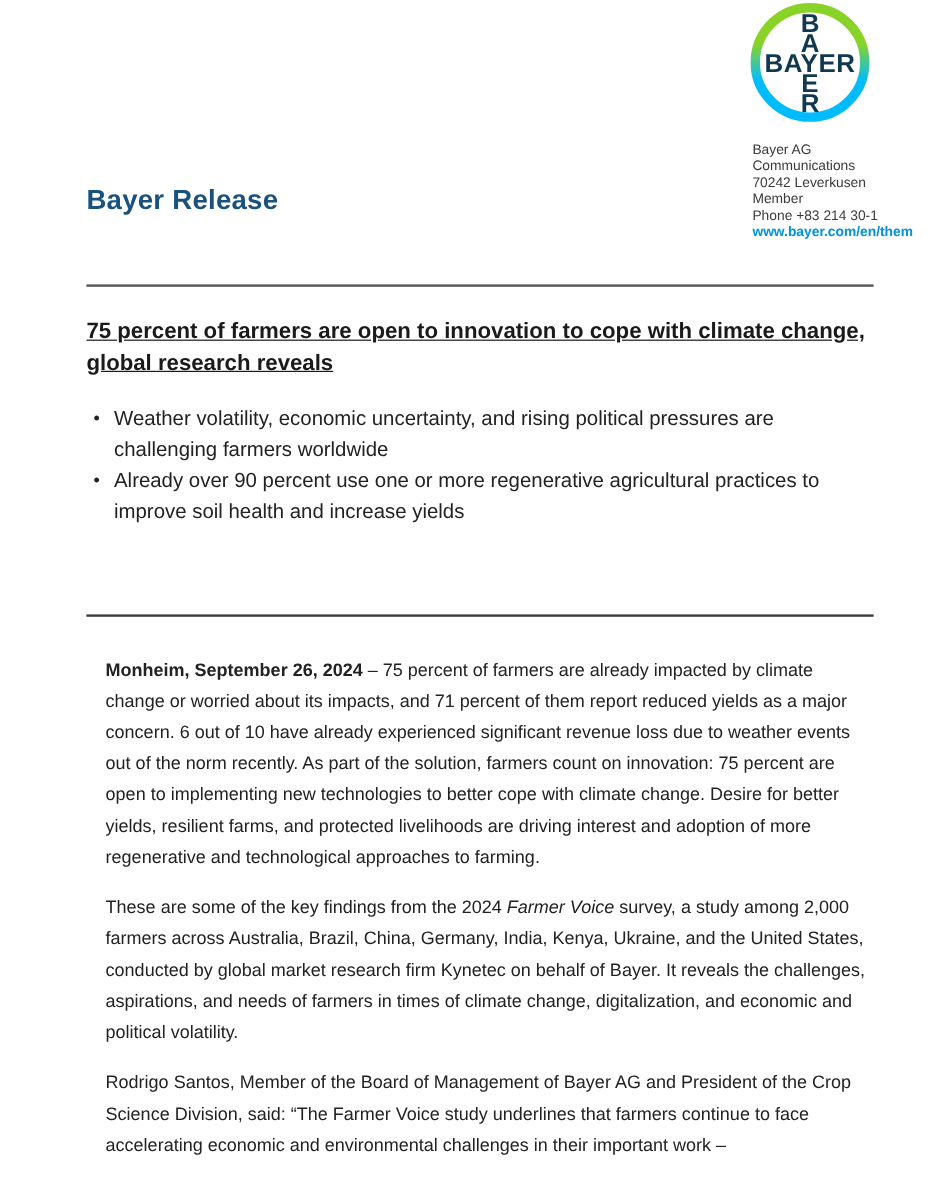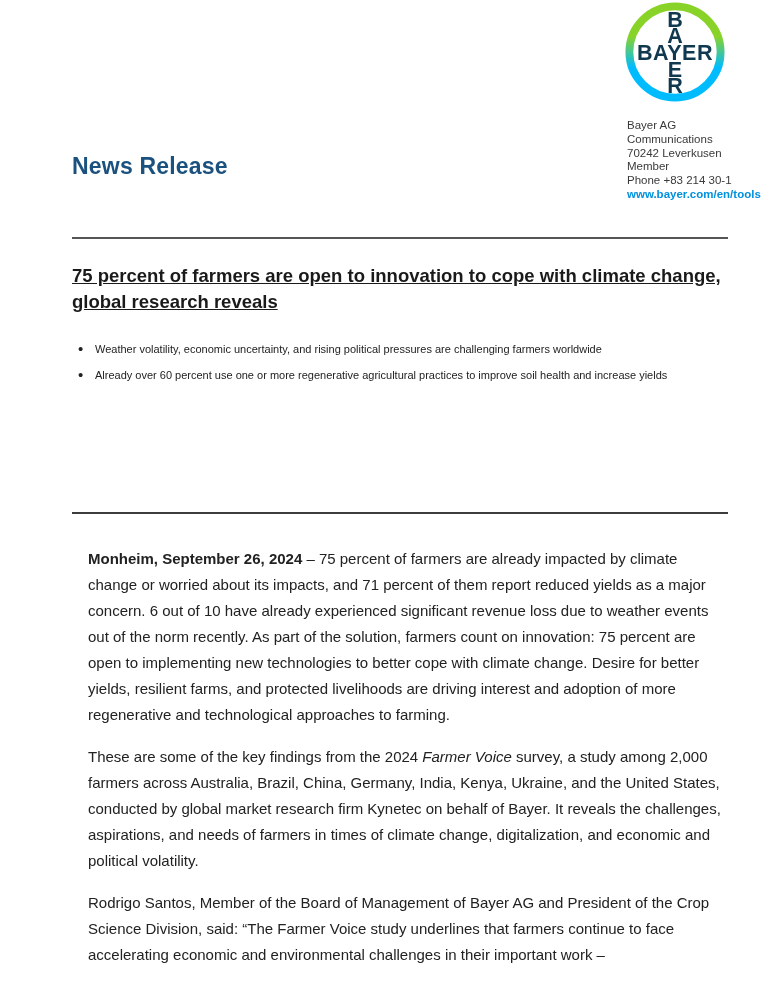--- a/index.html
+++ b/index.html
@@ -23,21 +23,21 @@
   }
   .rule { position:absolute; left:72px; width:656px; height:0; }
   .rule-top { top:237px; border-top:2.5px solid #565656; }
   .rule-mid { top:512px; border-top:2.5px solid #3d3d3d; }
   .headline {
     position:absolute; left:72px; top:263px; width:660px;
     font-size:18.5px; line-height:26px; font-weight:bold; color:#1a1a1a;text-decoration:underline;
   }
   .bullets {
     position:absolute; left:72px; top:336px; width:656px;
-    list-style:none; font-size:11px; line-height:26px; color:#222222;
+    list-style:none; font-size:17px; line-height:26px; color:#222222;
   }
   .bullets li { position:relative; padding-left:23px; }
   .bullets li::before {
     content:"\2022"; position:absolute; left:6px; top:0;
     font-size:15px; color:#222222;
   }
   .article-body {
     position:absolute; left:72px; top:546px; width:656px;
     font-size:15px; line-height:26px; color:#222222;
   }
@@ -66,32 +66,32 @@
       </g>
     </svg>
   </div>
 
   <div class="contact">
     <div class="contact-line">Bayer AG</div>
     <div class="contact-line">Communications</div>
     <div class="contact-line">70242 Leverkusen</div>
     <div class="contact-line">Member</div>
     <div class="contact-line">Phone +83 214 30-1</div>
-    <a href="#" class="link" style="color: rgb(0, 145, 223);">www.bayer.com/en/tools</a>
+    <a href="#" class="link" style="color: rgb(0, 145, 223);">www.bayer.com/en/them</a>
   </div>
 
-  <div class="masthead" style="color: rgb(26, 81, 127);">News Release</div>
+  <div class="masthead" style="color: rgb(26, 81, 127);">Bayer Release</div>
 
   <div class="rule rule-top"></div>
 
   <h1 class="headline">75 percent of farmers are open to innovation to cope with climate change, global research reveals</h1>
 
   <ul class="bullets">
       <li>Weather volatility, economic uncertainty, and rising political pressures are challenging farmers worldwide</li>
-      <li>Already over 60 percent use one or more regenerative agricultural practices to improve soil health and increase yields</li>
+      <li>Already over 90 percent use one or more regenerative agricultural practices to improve soil health and increase yields</li>
     </ul>
 
   <div class="rule rule-mid"></div>
 
   <div class="article-body">
       <p><span style="font-weight: bold;">Monheim, September 26, 2024</span><span> – 75 percent of farmers are already impacted by climate change or worried about its impacts, and 71 percent of them report reduced yields as a major concern. 6 out of 10 have already experienced significant revenue loss due to weather events out of the norm recently. As part of the solution, farmers count on innovation: 75 percent are open to implementing new technologies to better cope with climate change. Desire for better yields, resilient farms, and protected livelihoods are driving interest and adoption of more regenerative and technological approaches to farming.</span></p>
       <p><span>These are some of the key findings from the 2024 </span><span style="font-style: italic;">Farmer Voice</span><span> survey, a study among 2,000 farmers across Australia, Brazil, China, Germany, India, Kenya, Ukraine, and the United States, conducted by global market research firm Kynetec on behalf of Bayer. It reveals the challenges, aspirations, and needs of farmers in times of climate change, digitalization, and economic and political volatility.</span></p>
       <p><span>Rodrigo Santos, Member of the Board of Management of Bayer AG and President of the Crop Science Division, said: “The Farmer Voice study underlines that farmers continue to face accelerating economic and environmental challenges in their important work –</span></p>
     </div>
 

